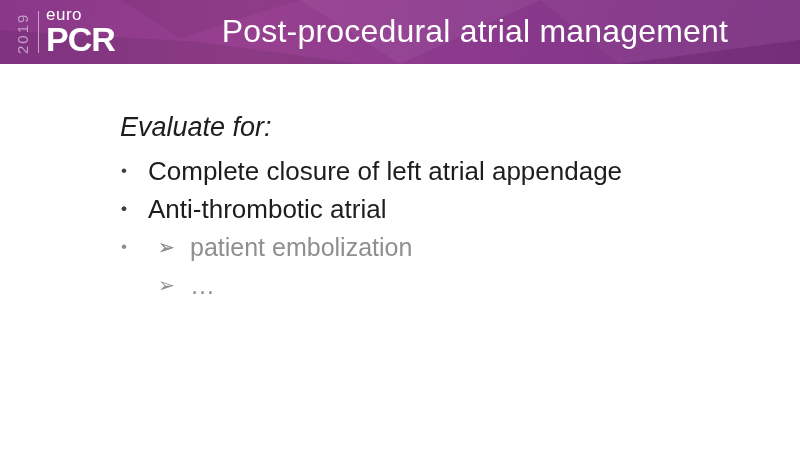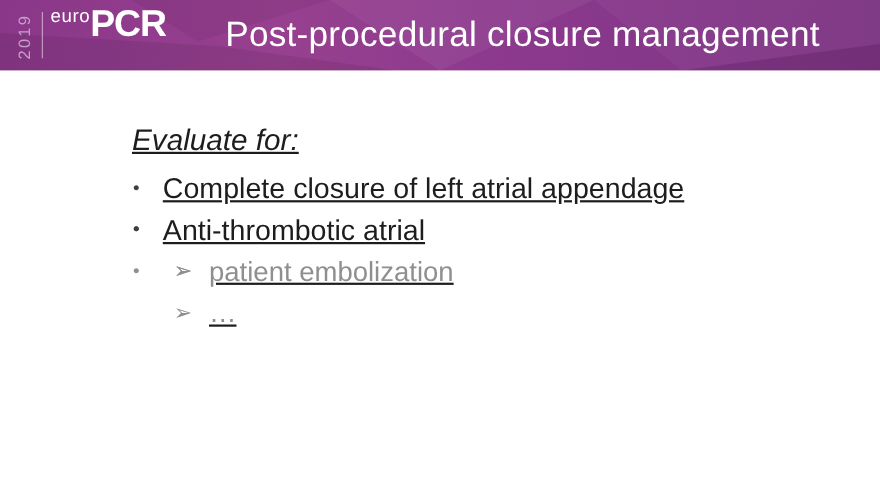--- a/index.html
+++ b/index.html
@@ -43,21 +43,21 @@
     transform:rotate(180deg);
     font-size:15px;letter-spacing:2px;
     color:var(--logo-year-color);
     display:flex;align-items:center;justify-content:center;
     padding-bottom:2px;
   }
   .logo-sep{
     width:1px;height:42px;align-self:center;
     background:rgba(255,255,255,0.55);
   }
-  .logo-brand{display:flex;justify-content:flex-start;padding-top:1px;}
+  .logo-brand{display:flex;flex-direction:column;justify-content:flex-start;padding-top:1px;}
   .logo-euro{
     color:#fff;font-size:17px;line-height:17px;letter-spacing:0.5px;
   }
   .logo-pcr{
     color:#fff;font-size:34px;line-height:32px;font-weight:bold;
     letter-spacing:-1px;margin-top:0px;
   }
   
   .title-wrap{
     position:absolute;left:150px;right:0;top:0;bottom:0;
@@ -66,21 +66,20 @@
   h1.title{
     color:var(--title-color);
     font-size:32px;font-weight:normal;
     letter-spacing:0.2px;
     padding-bottom:2px;
   }
   
   .content{
     padding:46px 40px 0 120px;
     color:var(--text-color);
-    text-decoration:underline;
   }
   .evaluate-heading{
     font-style:italic;
     font-size:27px;
     line-height:34px;
     margin-bottom:8px;
   }
   ul{list-style:none;}
   .bullets li{
     position:relative;
@@ -124,21 +123,21 @@
     <div class="logo">
       <span class="logo-year">2019</span>
       <span class="logo-sep"></span>
       <span class="logo-brand">
         <span class="logo-euro">euro</span>
         <span class="logo-pcr">PCR</span>
       </span>
     </div>
 
     <div class="title-wrap">
-      <h1 class="title">Post-procedural closure management</h1>
+      <h1 class="title">Post-procedural atrial management</h1>
     </div>
   </header>
 
   <main class="content">
     <p class="evaluate-heading">Evaluate for:</p>
 
     <ul class="bullets">
       <li>
         <span class="marker">•</span>
         <span>Complete closure of left atrial appendage</span>

